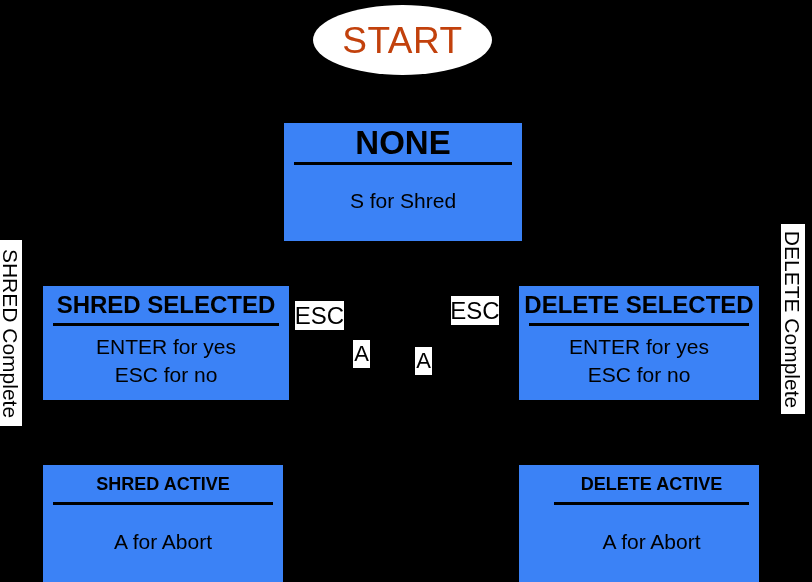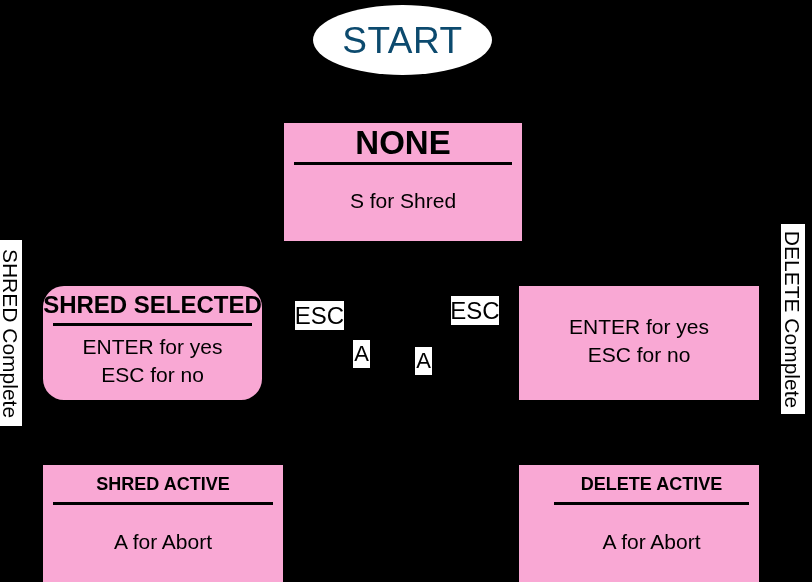--- a/index.html
+++ b/index.html
@@ -17,33 +17,33 @@
   }
 
   
   .terminator {
     position: absolute;
     background: #ffffff;
     border-radius: 50%;
     display: flex;
     align-items: center;
     justify-content: center;
-    color: #0c4a6e;
+    color: #c2410c;
   }
   .terminator .label {
     font-size: 37px;
     font-weight: 400;
     letter-spacing: 0.5px;
     line-height: 1;
   }
 
   
   .state-box {
     position: absolute;
-    background: #f9a8d4;
+    background: #3b82f6;
     color: #000000;
     display: flex;
     flex-direction: column;
     box-sizing: border-box;
   }
   .state-title {
     display: flex;
     align-items: center;
     justify-content: center;
     box-sizing: border-box;
@@ -127,31 +127,34 @@
 
   <div class="state-box box-none" style="left:284px; top:123px; width:238px; height:118px;">
     <div class="state-title">
       <span class="t">NONE</span>
     </div>
     <div class="state-body">
       <span class="line">S for Shred</span>
     </div>
   </div>
 
-  <div class="state-box box-sel" style="left:43px; top:286px; width:219px; height:114px;border-radius:21px;">
+  <div class="state-box box-sel" style="left:43px; top:286px; width:246px; height:114px;">
     <div class="state-title">
       <span class="t">SHRED SELECTED</span>
     </div>
     <div class="state-body">
       <span class="line">ENTER for yes</span>
       <span class="line">ESC for no</span>
     </div>
   </div>
 
   <div class="state-box box-sel" style="left:519px; top:286px; width:240px; height:114px;">
+    <div class="state-title">
+      <span class="t">DELETE SELECTED</span>
+    </div>
     <div class="state-body">
       <span class="line">ENTER for yes</span>
       <span class="line">ESC for no</span>
     </div>
   </div>
 
   <div class="state-box box-act" style="left:43px; top:465px; width:240px; height:117px;">
     <div class="state-title">
       <span class="t">SHRED ACTIVE</span>
     </div>

